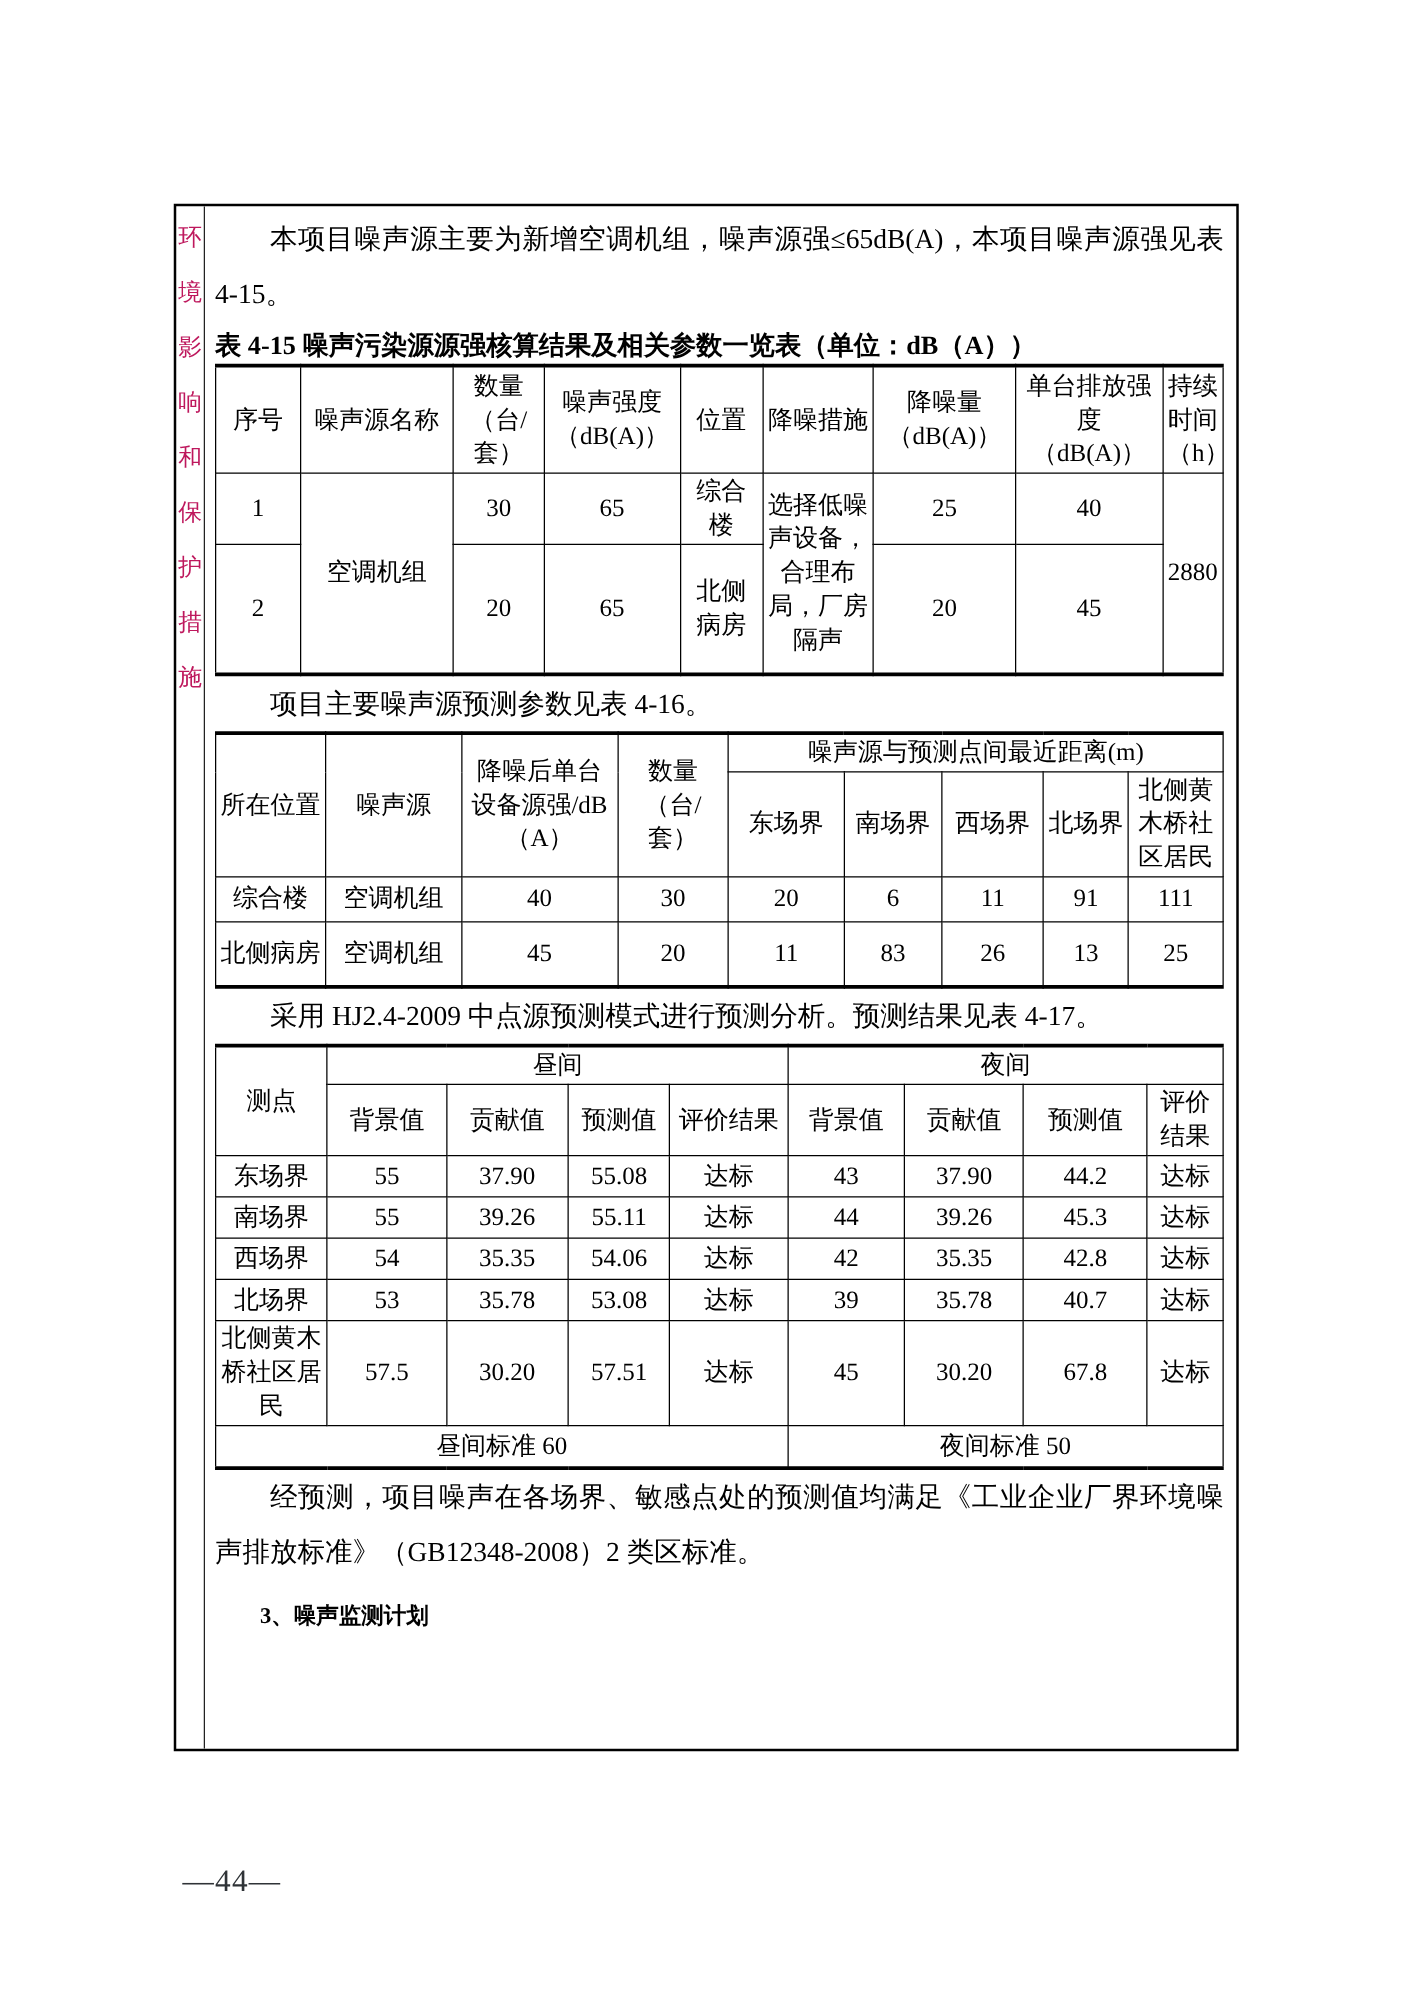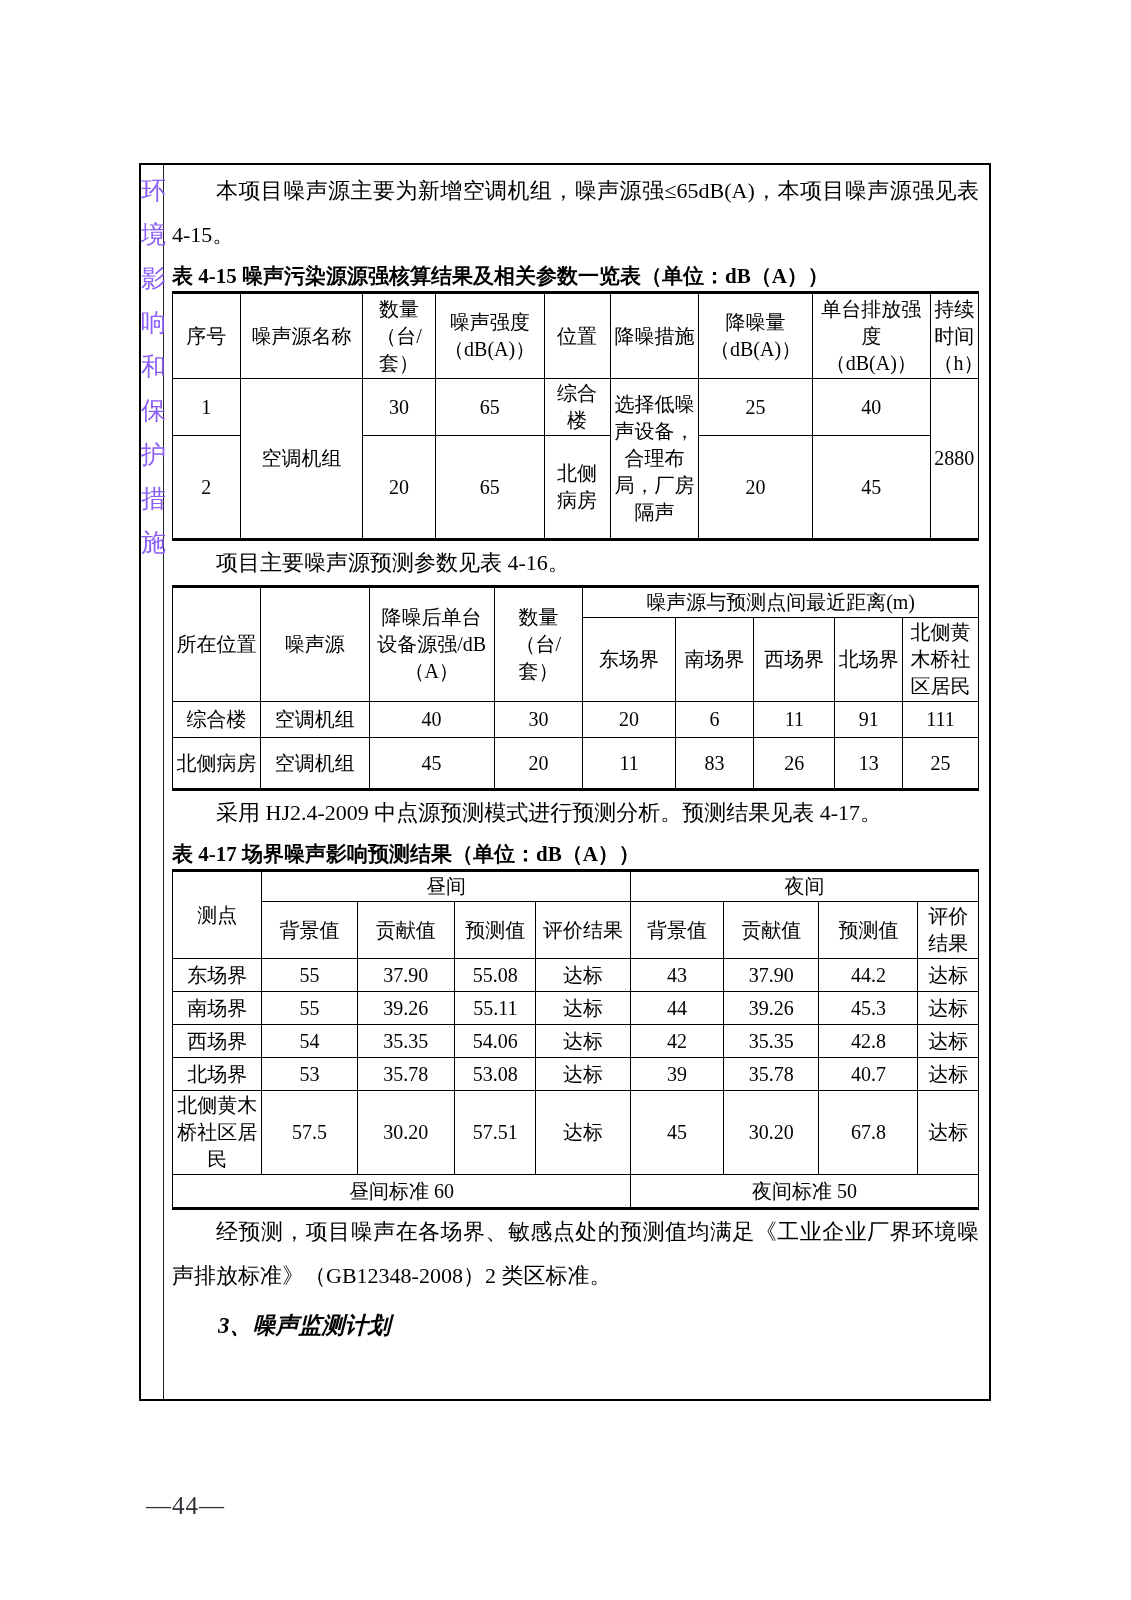--- a/index.html
+++ b/index.html
@@ -8,40 +8,40 @@
     font-family:"Liberation Serif","DejaVu Serif",serif;color:#111;
     -webkit-font-smoothing:antialiased;
   }
   .frame{
     position:absolute;left:139px;top:163px;width:852px;height:1238px;
     border:2px solid #000;display:flex;box-sizing:border-box;overflow:hidden;
     background:#fff;
   }
   .sidebar{
     width:22px;flex:0 0 22px;border-right:1px solid #222;
-    font-size:25px;line-height:44px;text-align:center;
-    word-break:break-all;padding-top:4px;color:#8b5cf6;
+    font-size:19px;line-height:44px;text-align:center;
+    word-break:break-all;padding-top:4px;color:#be185d;
   }
   .content{flex:1;padding:4px 10px 16px 8px;box-sizing:border-box;}
   p.body-text{
     margin:0;font-size:22px;line-height:44px;text-indent:2em;
     text-align:justify;color:#000;
   }
   .p1{margin-top:6px;}
   .p2{margin-top:10px;}
   .p3{margin-top:12px;}
   .p4{margin-top:12px;line-height:54px;}
   .p5{margin-top:8px;line-height:30px;}
   .tbl-title{
     font-size:21px;font-weight:bold;color:#000;
     margin:4px 0 0 0;line-height:30px;
   }
   .section-heading{
-    font-size:23px;font-weight:bold;margin:12px 0 0 0;
-    text-indent:2em;line-height:32px;color:#000;font-style:italic;
+    font-size:18px;font-weight:bold;margin:12px 0 0 0;
+    text-indent:2em;line-height:32px;color:#000;
   }
   table{
     width:100%;border-collapse:collapse;table-layout:fixed;
     text-align:center;font-size:20px;color:#000;
     border-top:3px solid #000;border-bottom:3px solid #000;
   }
   th,td{
     border:1px solid #000;font-weight:normal;padding:1px 3px;
     line-height:27px;vertical-align:middle;overflow:hidden;
   }
@@ -167,21 +167,20 @@
         <td>83</td>
         <td>26</td>
         <td>13</td>
         <td>25</td>
       </tr>
     </tbody>
       </table>
 
     <p class="body-text p3">采用 HJ2.4-2009 中点源预测模式进行预测分析。预测结果见表 4-17。</p>
 
-    <div class="tbl-title">表 4-17 场界噪声影响预测结果（单位：dB（A））</div>
     <table class="t17">
       <colgroup>
         <col style="width:11.1%">
           <col style="width:11.8%">
           <col style="width:12.1%">
         <col style="width:10.1%">
           <col style="width:11.7%">
           <col style="width:11.6%">
         <col style="width:11.8%">
           <col style="width:12.3%">

